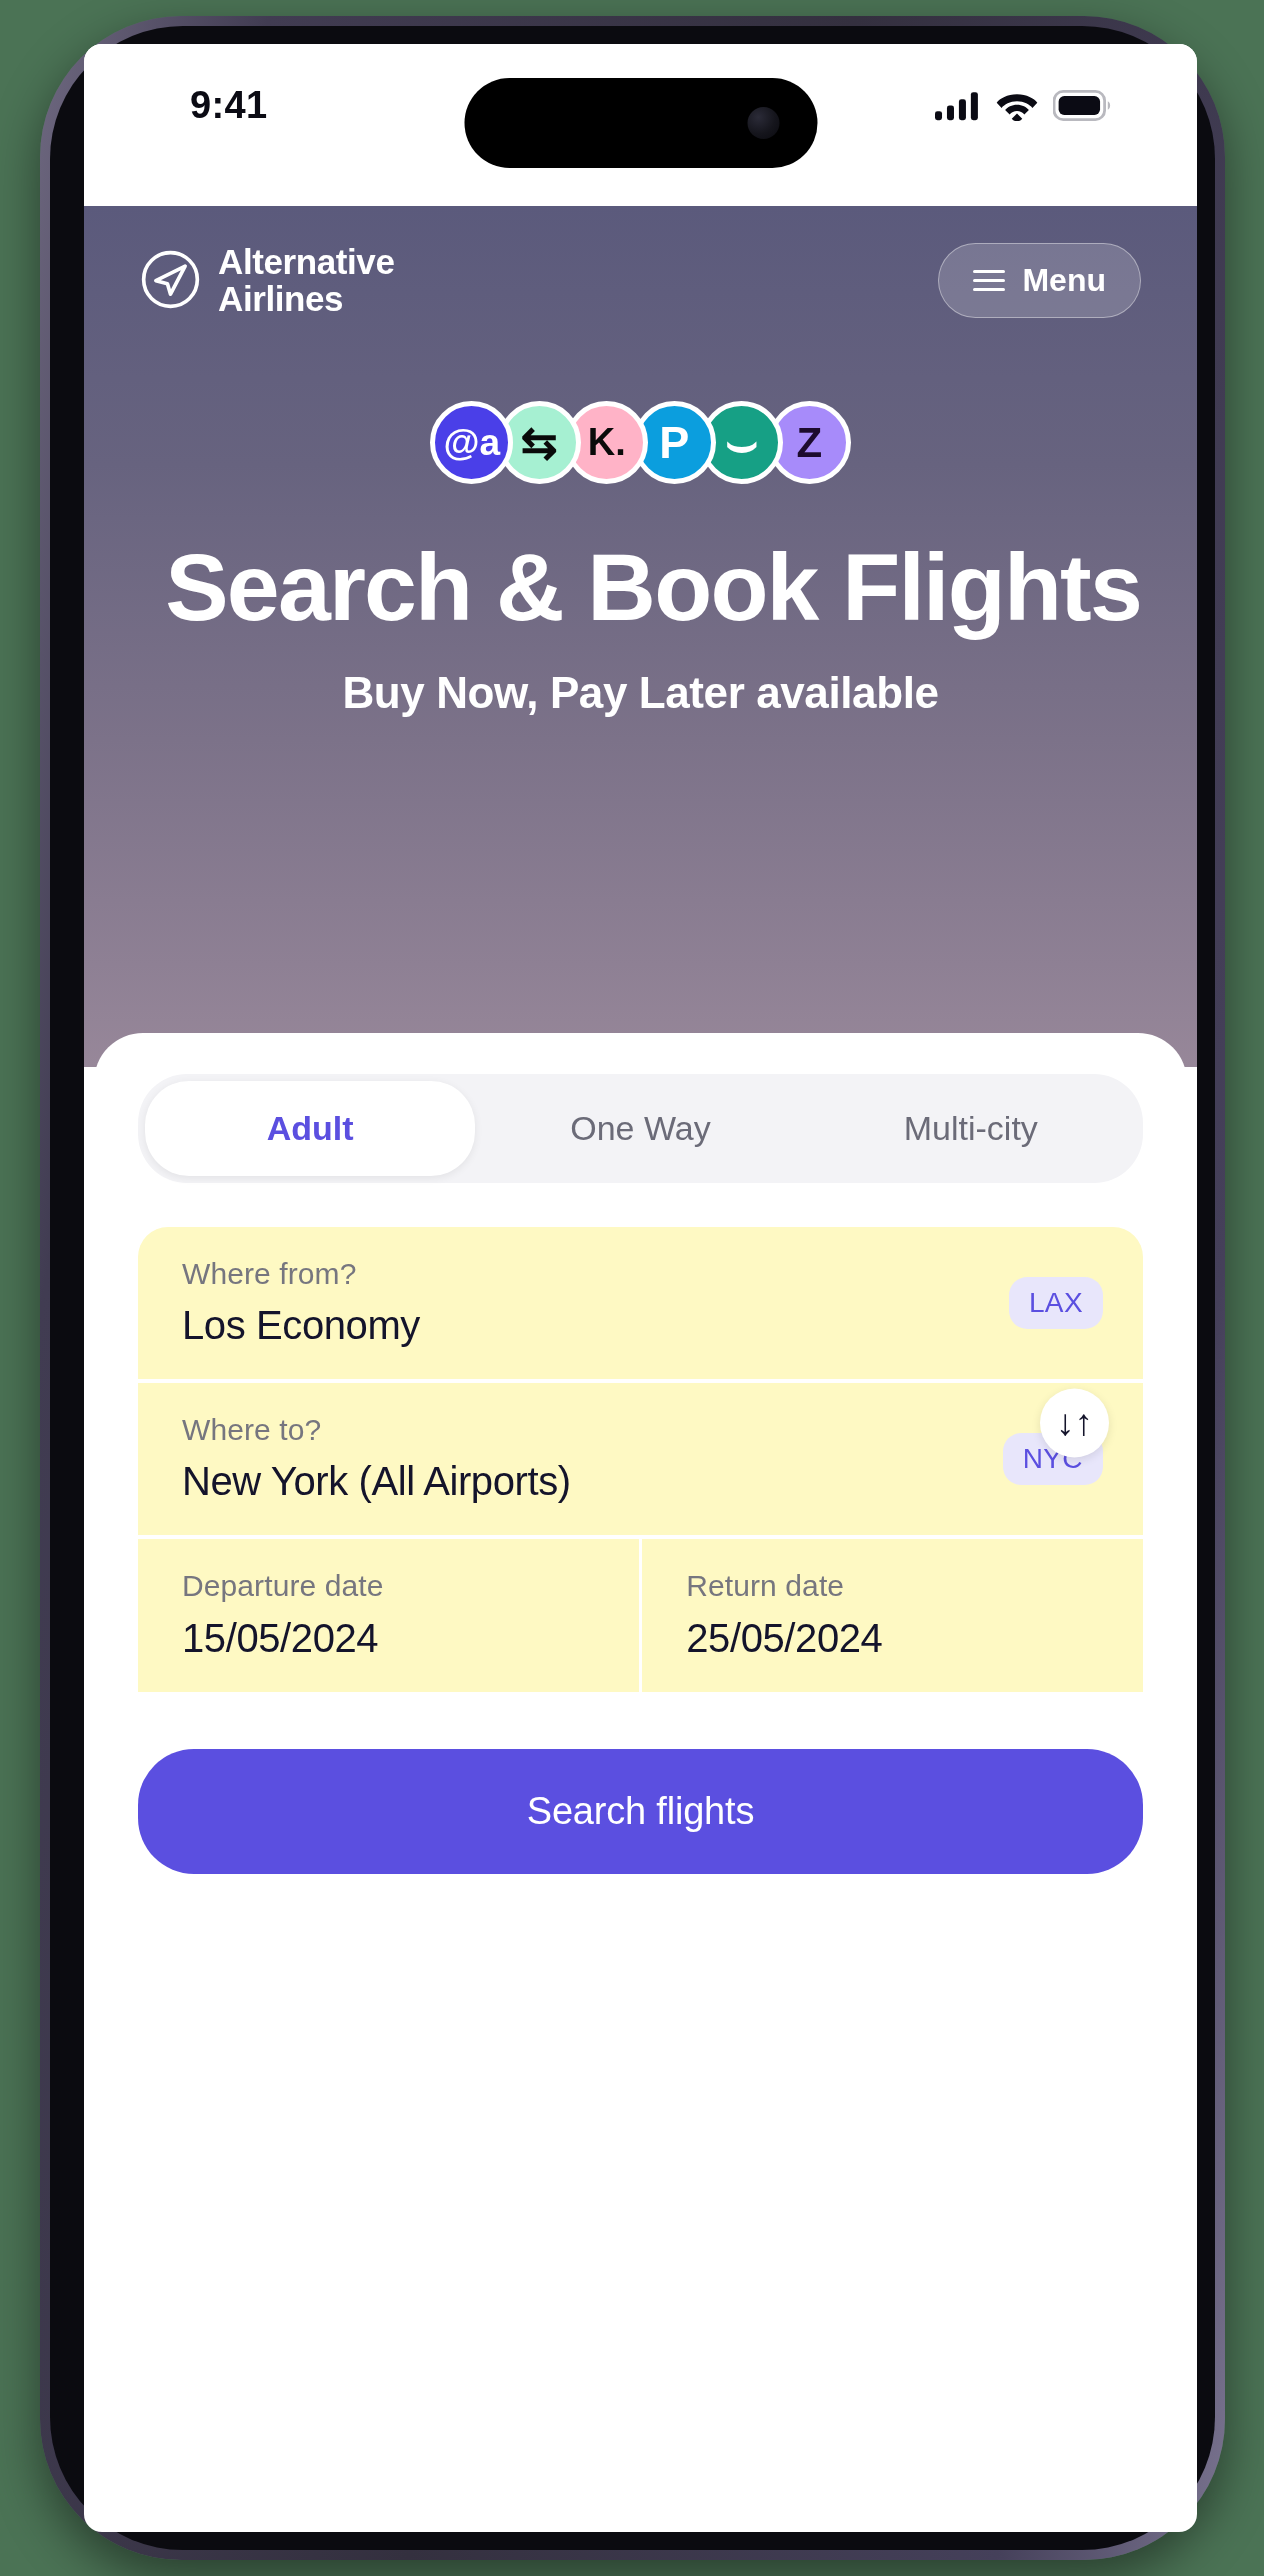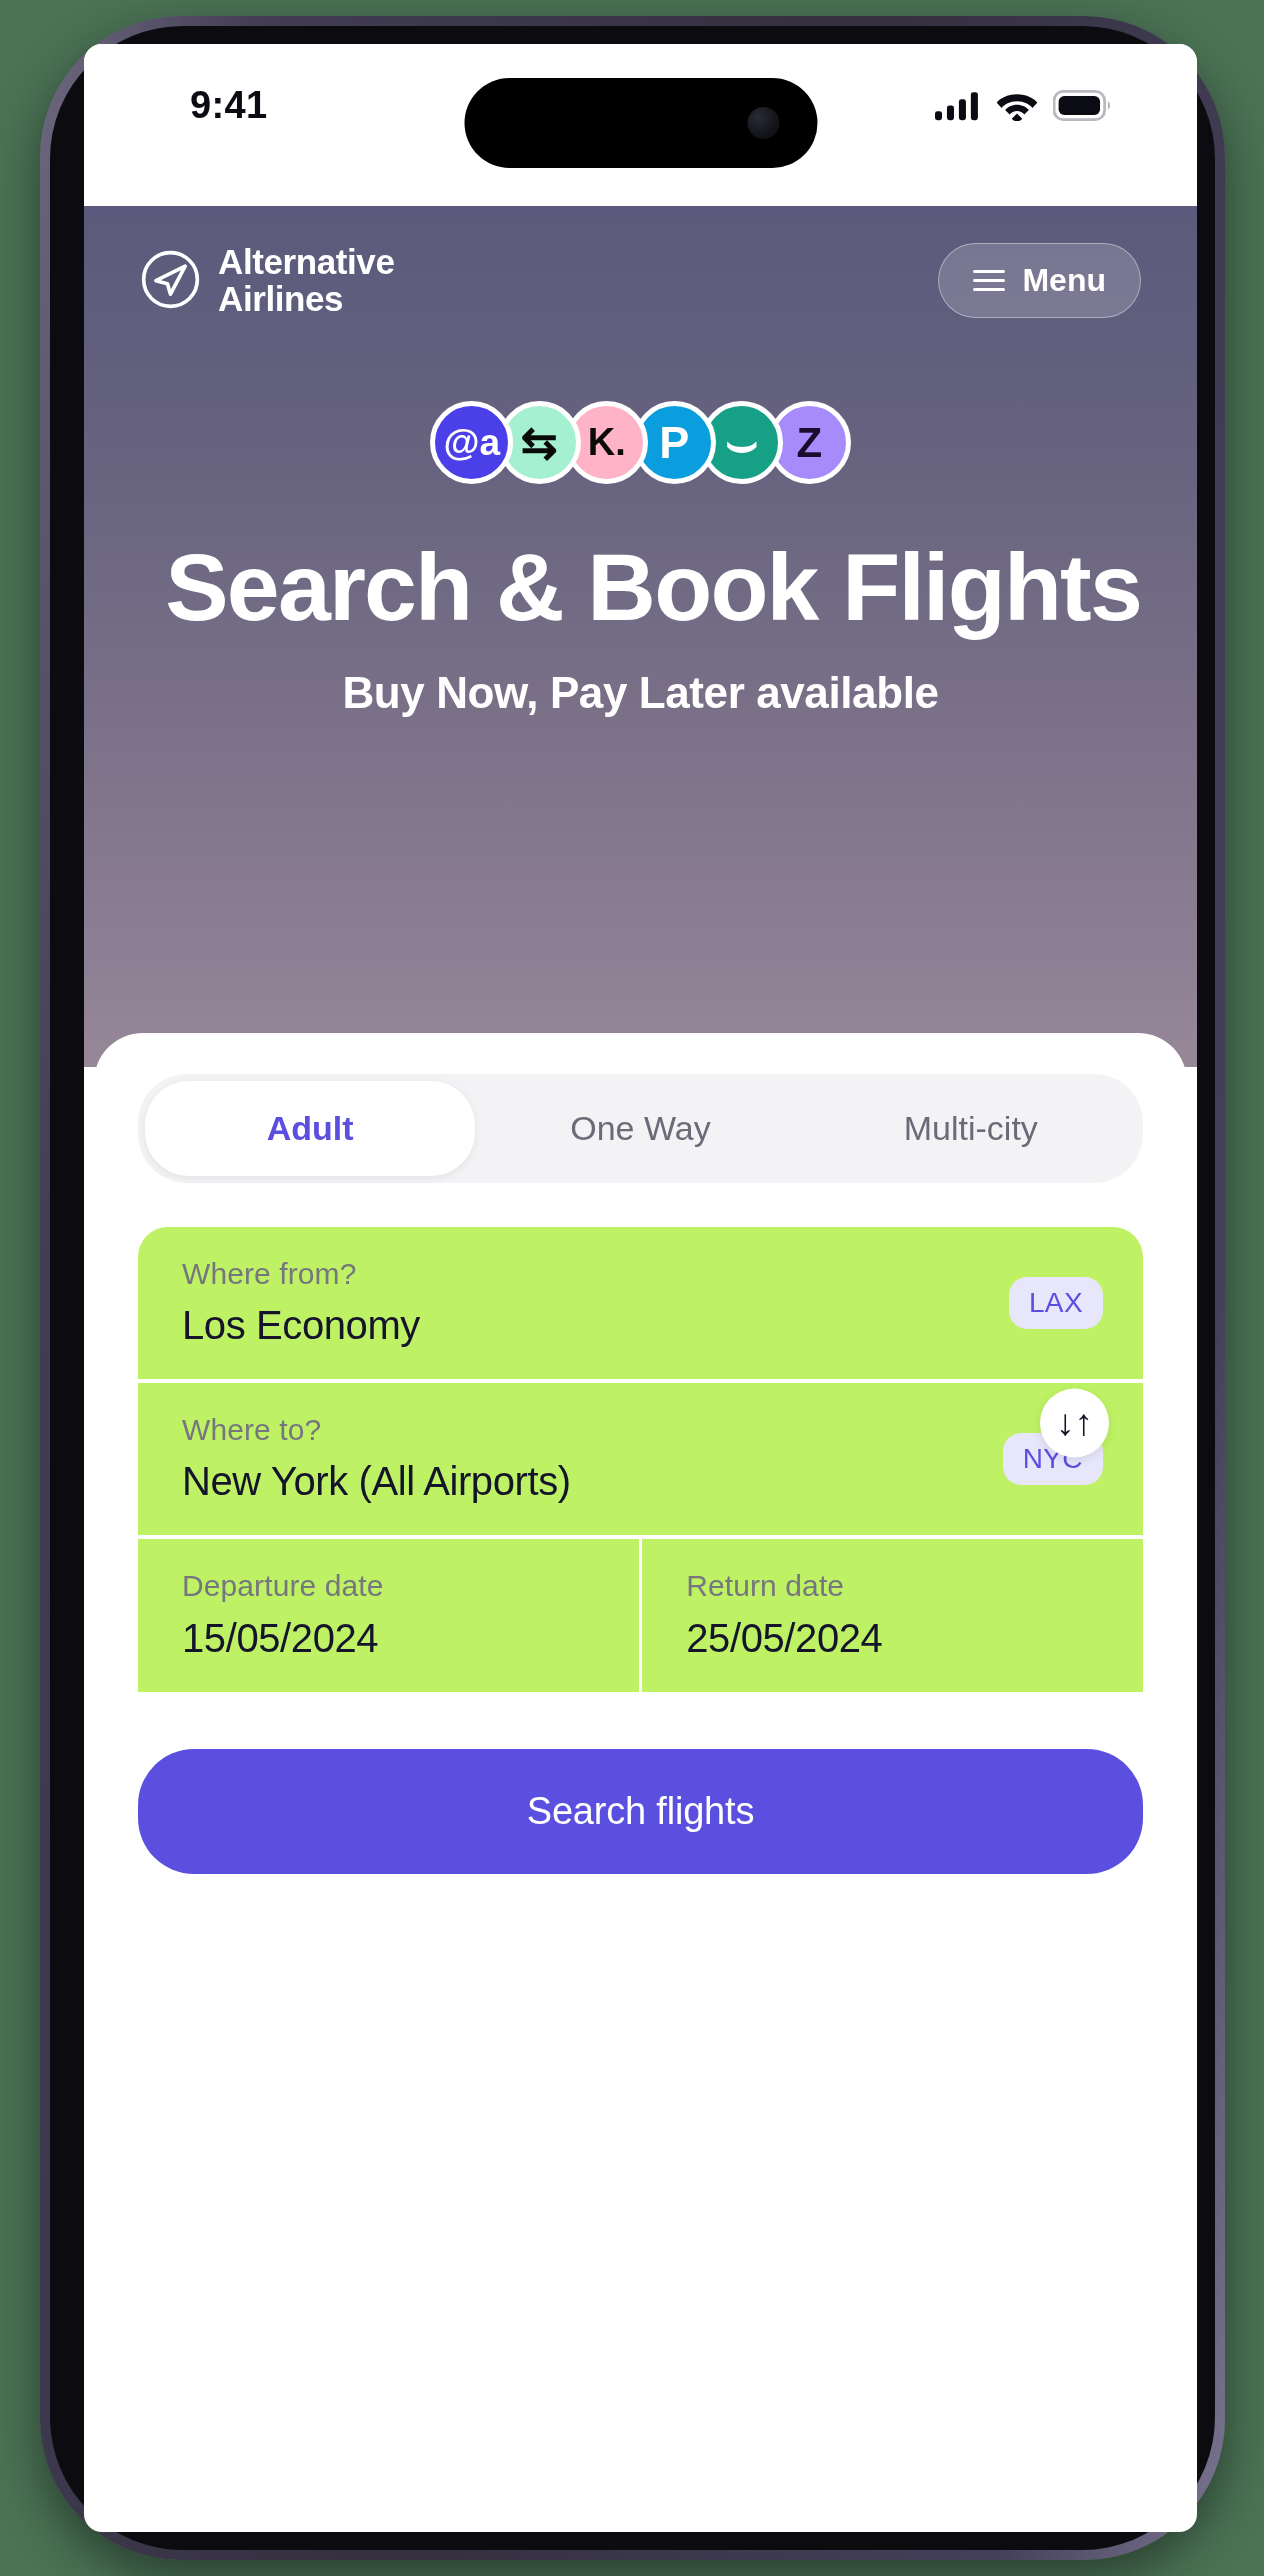--- a/index.html
+++ b/index.html
@@ -114,21 +114,21 @@
     display:flex; background:#f3f3f6; border-radius:49px; padding:7px; gap:0;
   }
   .tab {
     flex:1; text-align:center; padding:28px 0;
     font-size:34px; color:#6b6b78; border-radius:44px; cursor:pointer;
   }
   .tab.active { background:#fff; color:#5b4fe0; font-weight:600; box-shadow:0 2.1px 8.5px rgba(0,0,0,.07); }
 
   .fields { margin-top:44px; position:relative; }
   .field {
-    background:#bef264; padding:30px 44px 31px 44px; position:relative;
+    background:#fef9c3; padding:30px 44px 31px 44px; position:relative;
   }
   .field.top  { border-radius:30px 30px 0 0; }
   .field-label { font-size:30px; color:#76767f; letter-spacing:0.1px; }
   .field-value { font-size:40px; color:#14142b; margin-top:12.7px; letter-spacing:-0.4px; }
   .divider { height:3.5px; background:#ffffff; }
 
   .code-chip {
     position:absolute; right:40px; top:50%; transform:translateY(-50%);
     background:#e8e6fb; color:#5b4fe0; font-size:28px; font-weight:400;
     border-radius:18.3px; padding:10px 20px; letter-spacing:0.4px;

